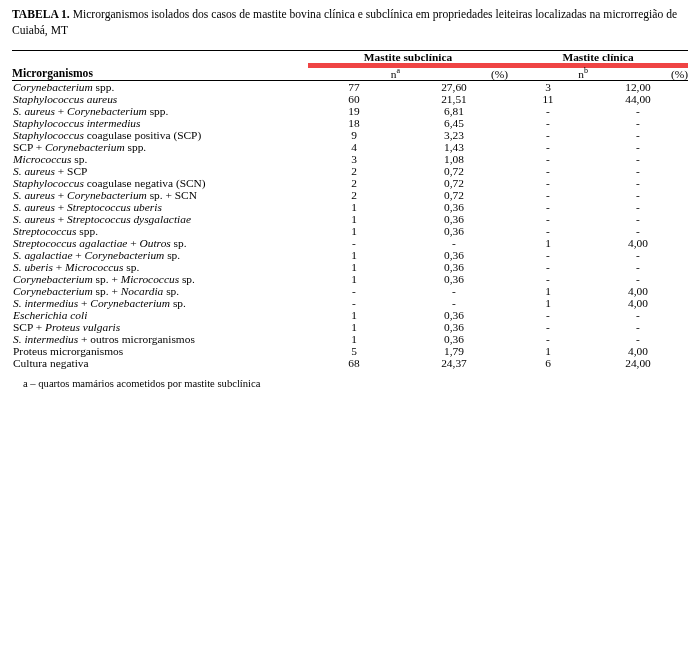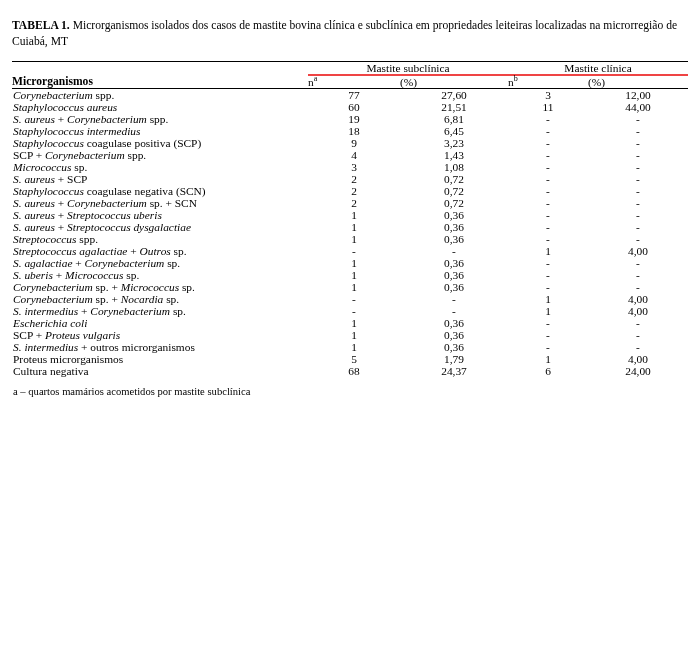--- a/index.html
+++ b/index.html
@@ -12,21 +12,21 @@
     height: 651px;
     font-family: "Liberation Serif", serif;
     color: #000000;
     font-size: 11.5px;
   }
   .page {
     position: relative;
     width: 700px;
     height: 534px;
     box-sizing: border-box;
-    padding: 18px 12px 0 12px;
+    padding: 7px 12px 0 12px;
   }
   .caption {
     font-size: 11.6px;
     line-height: 1.35;
     text-align: left;
     margin: 0 0 12px 0;
     padding-right: 4px;
   }
   .caption .lbl {
     font-weight: bold;
@@ -50,24 +50,25 @@
 
   .rule-top td { border-top: 1px solid #000; }
   .rule-bottom td { border-bottom: 1px solid #000; }
 
   .grouphead td {
     text-align: center;
     font-size: 11.4px;
     padding: 4px 0 2px 0;
   }
   .grouphead td.sub, .grouphead td.cli {
-    border-bottom: 2px solid #ef4444;
+    border-bottom: 5px solid #ef4444;
+    font-weight: bold;
   }
   .colhead td {
-    text-align: left;
+    text-align: right;
     font-size: 11.4px;
     padding: 3px 0 3px 0;
   }
   .colhead td.first {
     text-align: left;
     vertical-align: middle;
   }
   .orgrow td {
     padding: 2.35px 0 2.35px 0;
     font-size: 11.4px;
@@ -82,20 +83,21 @@
   .microorg-label {
     font-size: 11.6px;
     font-weight: bold;
   }
   i { }
   sup { font-size: 8px; vertical-align: super; line-height: 0; }
   .footnotes {
     margin-top: 7px;
     font-size: 10.6px;
     line-height: 1.55;
+    margin-left: 10px;
   }
   .footnotes div { padding-left: 1px; }
 </style>
 </head>
 <body>
 
 <div class="page">
 
   <p class="caption">
     <span class="lbl">TABELA 1.</span><span> Microrganismos isolados dos casos de mastite bovina clínica e subclínica em propriedades leiteiras localizadas na microrregião de Cuiabá, MT</span>

